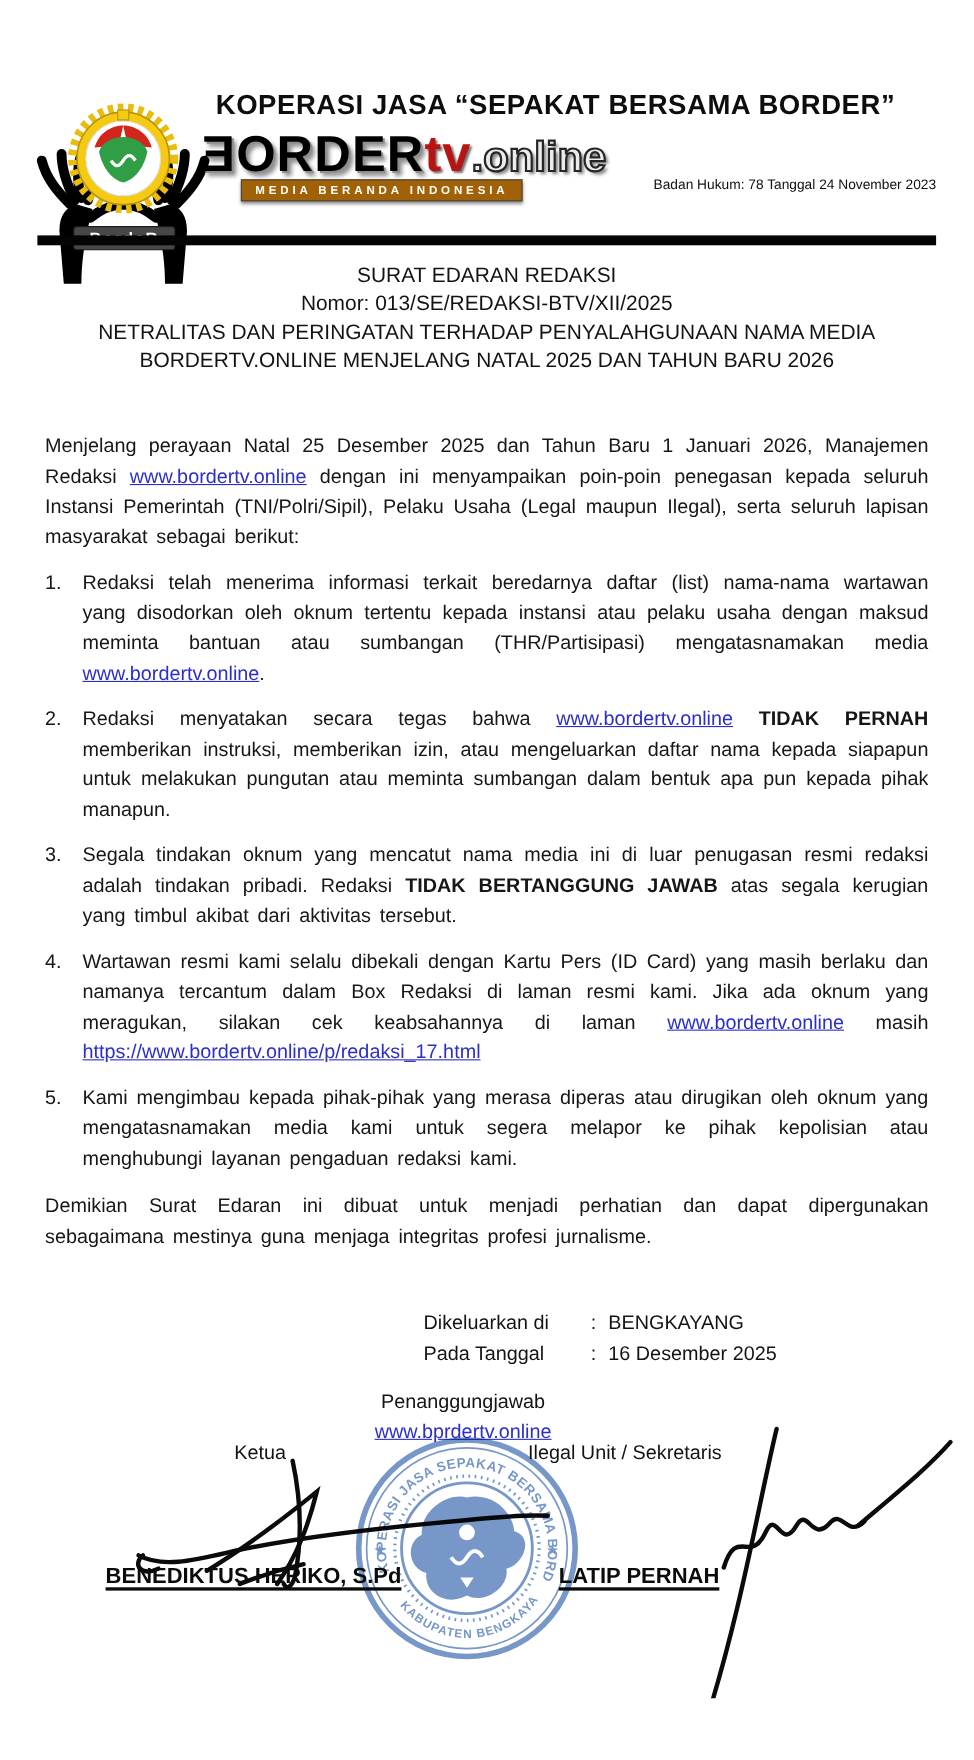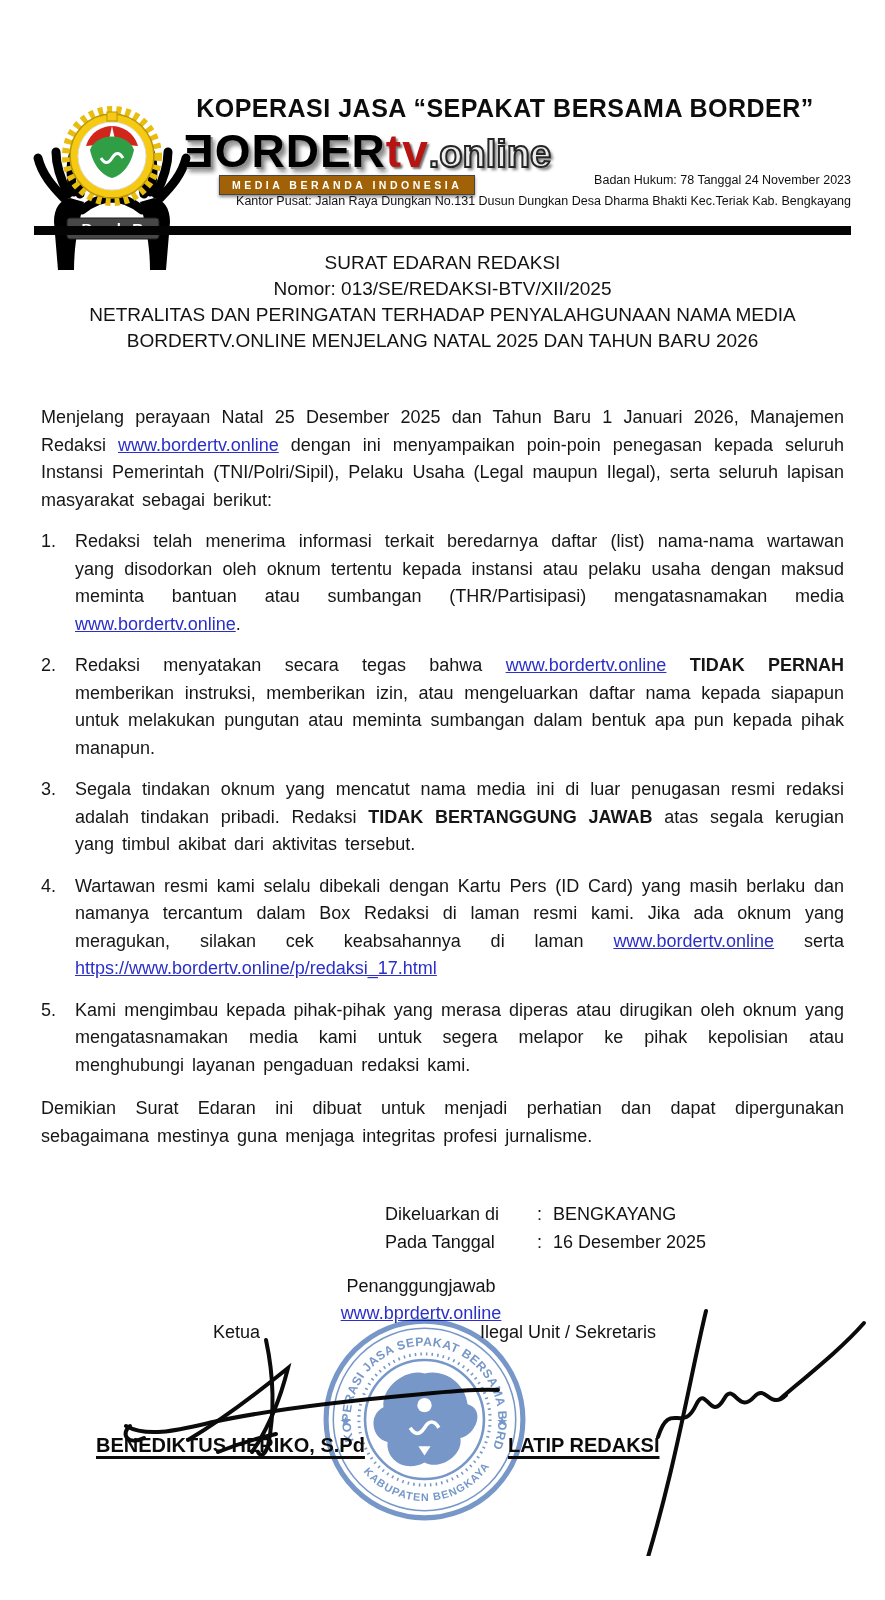--- a/index.html
+++ b/index.html
@@ -1,16 +1,16 @@
 <!DOCTYPE html>
 <html style="--link: #2b2fc7; --stamp: #6a8ec4; --bottom-bar: #0d141d;"><head>
 <meta charset="utf-8">
 <style>
   html,body{margin:0;padding:0;background:#ffffff;}
-  .page{position:relative;width:885px;height:1544px;margin:12px auto;background:#fff;overflow:hidden;
+  .page{position:relative;width:885px;height:1544px;margin:0 auto;background:#fff;overflow:hidden;
         font-family:"Liberation Sans",sans-serif;color:#191919;}
 
   
   .org-title{position:absolute;left:150px;top:82px;width:710px;text-align:center;
              font-size:25px;font-weight:bold;letter-spacing:.5px;color:#0d0d0d;}
   .emblem{position:absolute;left:12px;top:86px;}
   .btv{position:absolute;left:183px;top:112px;width:420px;height:90px;}
   .btv-row{white-space:nowrap;}
   .btv-main{font-weight:900;font-size:46px;color:#000000;letter-spacing:1px;
             text-shadow:2px 2px 0 #8f8f8f,4px 5px 4px rgba(0,0,0,.45);}
@@ -111,21 +111,20 @@
 
   <div class="btv">
     <div class="btv-row">
       <span class="btv-main"><span>Ǝ</span><span>ORDER</span></span><span class="btv-tv">tv</span><span class="btv-online">.online</span>
     </div>
     <div class="btv-tag">MEDIA BERANDA INDONESIA</div>
   </div>
 
   <div class="contact">
     <div>Badan Hukum: 78 Tanggal 24 November 2023</div>
-    <div>Kantor Pusat: Jalan Raya Dungkan No.131 Dusun Dungkan  Desa Dharma Bhakti Kec.Teriak Kab. Bengkayang</div>
   </div>
 
   <div class="hrule"></div>
 
   <div class="doc-title">
     <div>SURAT EDARAN REDAKSI</div>
     <div>Nomor: 013/SE/REDAKSI-BTV/XII/2025</div>
     <div>NETRALITAS DAN PERINGATAN TERHADAP PENYALAHGUNAAN NAMA MEDIA</div>
     <div>BORDERTV.ONLINE MENJELANG NATAL 2025 DAN TAHUN BARU 2026</div>
   </div>
@@ -140,21 +139,21 @@
     <div class="item">
       <div class="num">2.</div>
       <div class="txt"><span>Redaksi menyatakan secara tegas bahwa </span><a class="doclink">www.bordertv.online</a><span style="font-weight: bold;"> </span><span style="font-weight: bold;">TIDAK PERNAH</span><span> memberikan instruksi, memberikan izin, atau mengeluarkan daftar nama kepada siapapun untuk melakukan pungutan atau meminta sumbangan dalam bentuk apa pun kepada pihak manapun.</span></div>
     </div>
     <div class="item">
       <div class="num">3.</div>
       <div class="txt"><span>Segala tindakan oknum yang mencatut nama media ini di luar penugasan resmi redaksi adalah tindakan pribadi. Redaksi </span><span style="font-weight: bold;">TIDAK BERTANGGUNG JAWAB</span><span> atas segala kerugian yang timbul akibat dari aktivitas tersebut.</span></div>
     </div>
     <div class="item">
       <div class="num">4.</div>
-      <div class="txt"><span>Wartawan resmi kami selalu dibekali dengan Kartu Pers (ID Card) yang masih berlaku dan namanya tercantum dalam Box Redaksi di laman resmi kami. Jika ada oknum yang meragukan, silakan cek keabsahannya di laman </span><a class="doclink">www.bordertv.online</a><span> serta </span><a class="doclink">https://www.bordertv.online/p/redaksi_17.html</a></div>
+      <div class="txt"><span>Wartawan resmi kami selalu dibekali dengan Kartu Pers (ID Card) yang masih berlaku dan namanya tercantum dalam Box Redaksi di laman resmi kami. Jika ada oknum yang meragukan, silakan cek keabsahannya di laman </span><a class="doclink">www.bordertv.online</a><span> masih </span><a class="doclink">https://www.bordertv.online/p/redaksi_17.html</a></div>
     </div>
     <div class="item">
       <div class="num">5.</div>
       <div class="txt"><span>Kami mengimbau kepada pihak-pihak yang merasa diperas atau dirugikan oleh oknum yang mengatasnamakan media kami untuk segera melapor ke pihak kepolisian atau menghubungi layanan pengaduan redaksi kami.</span></div>
     </div>
 
     <div class="closing">Demikian Surat Edaran ini dibuat untuk menjadi perhatian dan dapat dipergunakan sebagaimana mestinya guna menjaga integritas profesi jurnalisme.</div>
   </div>
 
   <div class="issued">
@@ -214,18 +213,18 @@
     <text x="170" y="106" font-size="13" fill="currentColor">★</text>
     <g>
       <path fill="currentColor" d="M100,55 C120,50 140,65 142,85 C160,90 150,115 135,118 C138,135 115,150 100,142 C82,152 62,140 64,122 C48,118 45,95 60,88 C58,68 82,50 100,55 Z"></path>
       <path d="M86,108 q7,11 14,0 q7,-11 14,0" stroke="#ffffff" stroke-width="3.5" fill="none"></path>
       <circle cx="100" cy="86" r="7" fill="#ffffff"></circle>
       <path d="M94,126 l12,0 l-6,9 Z" fill="#ffffff"></path>
     </g>
   </svg>
 
   <div class="name name-left">BENEDIKTUS HERIKO, S.Pd</div>
-  <div class="name name-right">LATIP REDAKSI</div>
+  <div class="name name-right">LATIP PERNAH</div>
 
   <div class="bottom-line"></div>
   <div class="bottom-bar"></div>
 
 </div>
 
 </body></html>

